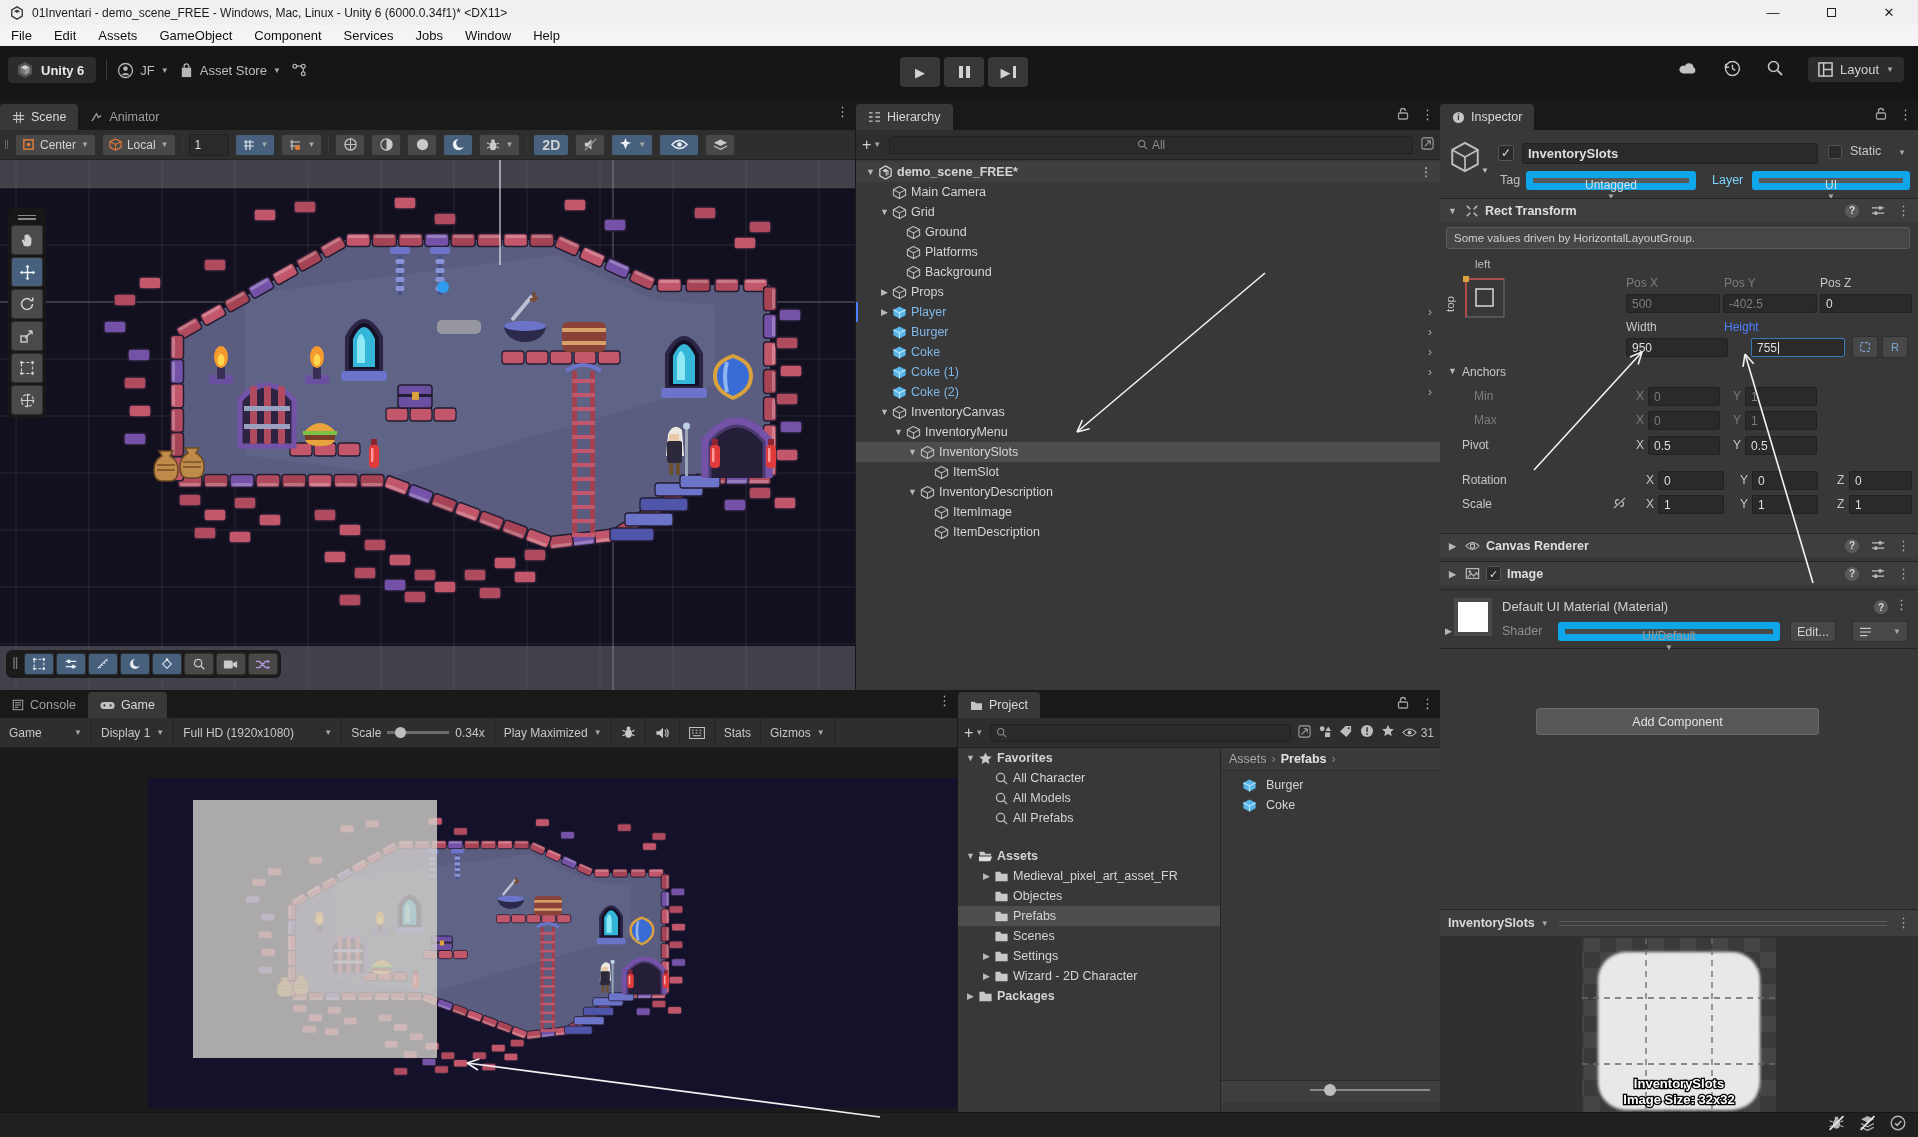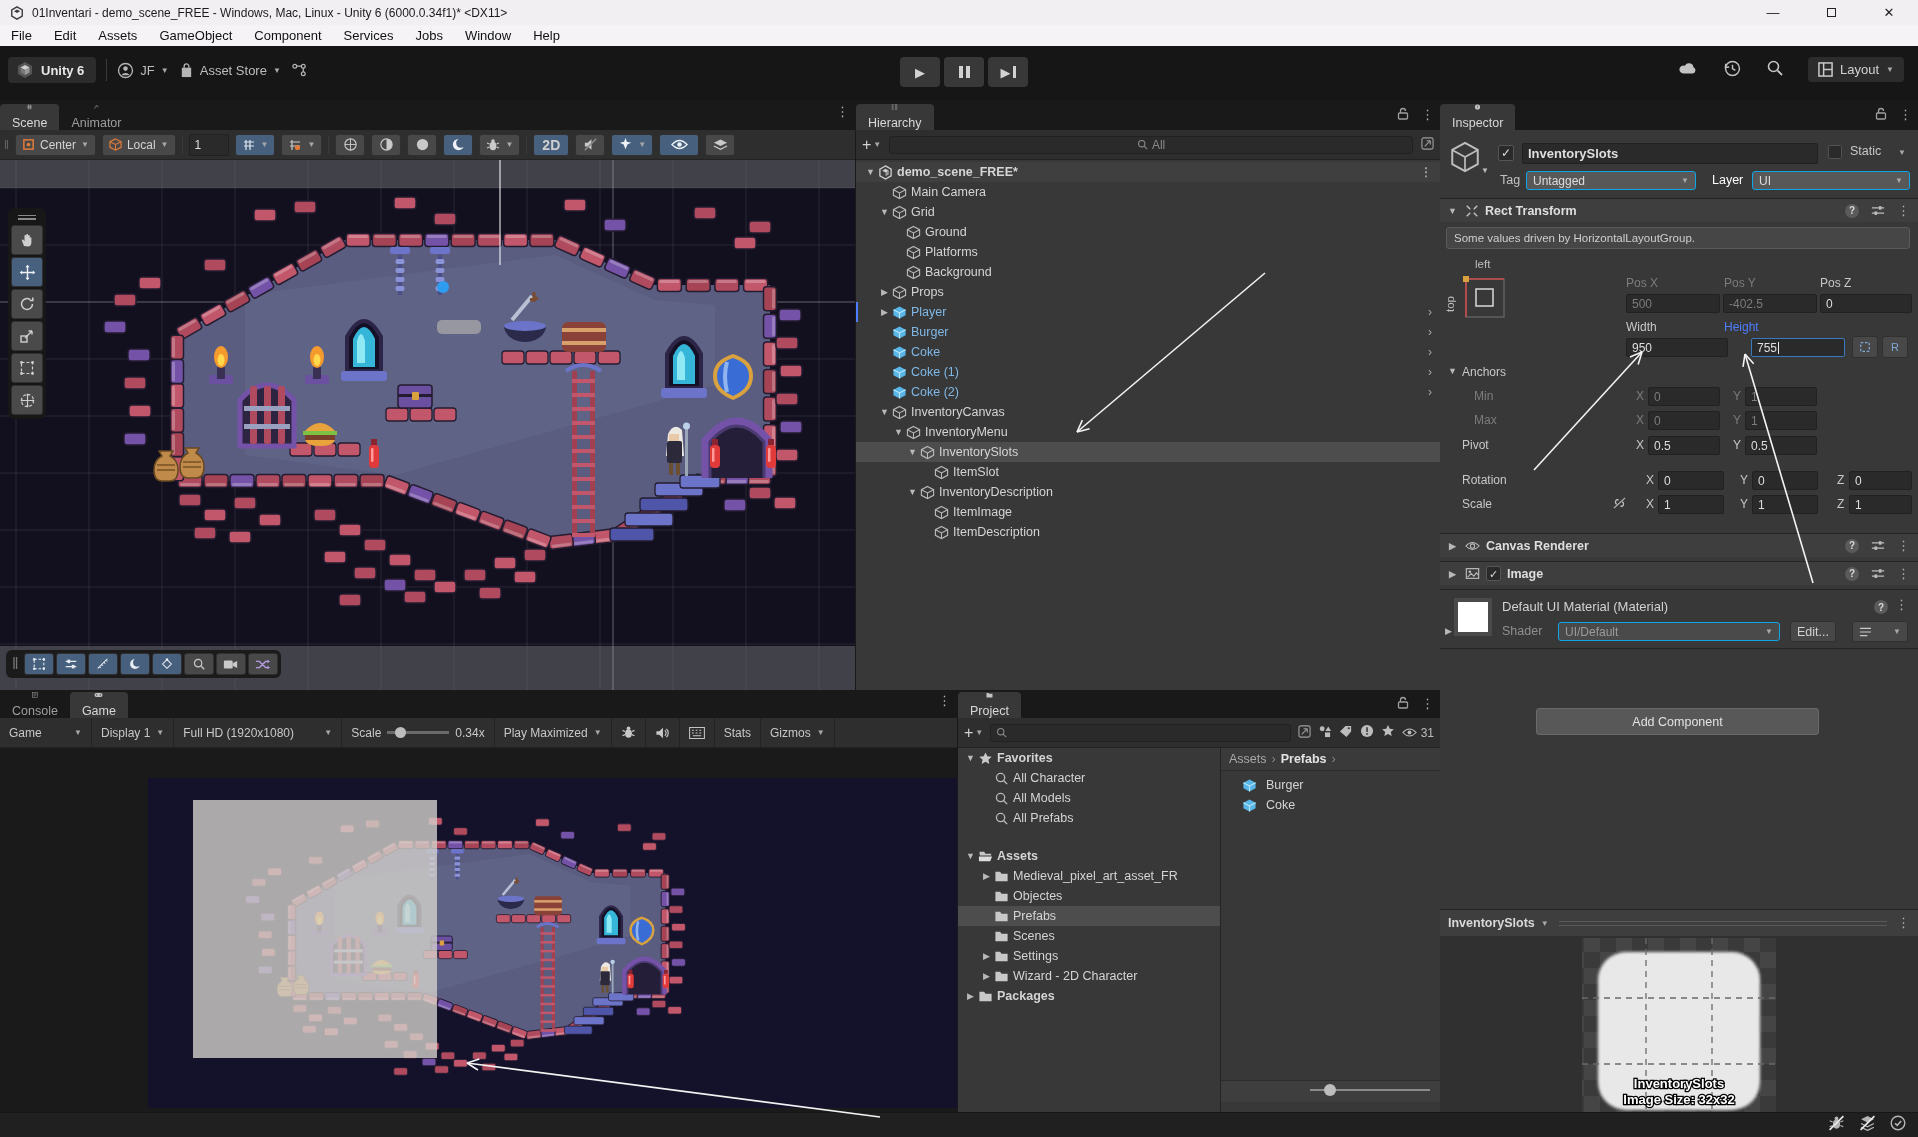--- a/index.html
+++ b/index.html
@@ -38,21 +38,21 @@
   .stepbar{display:block;width:3px;height:12px;background:#d2d2d2;}
   .tb-right{position:absolute;right:14px;top:11px;display:flex;align-items:center;gap:24px;}
   .layoutbtn{display:flex;align-items:center;gap:7px;background:#2c2c2c;border-radius:4px;
              padding:5px 10px;color:#d2d2d2;}
 
   
   .panel{position:absolute;background:#383838;}
   .tabstrip{position:absolute;left:0;top:0;width:100%;height:30px;background:#191919;
             display:flex;align-items:flex-end;}
   .tab{height:26px;display:flex;align-items:center;gap:6px;padding:0 12px;color:#9e9e9e;
-       font-size:12.5px;border-radius:4px 4px 0 0;flex-direction:column;}
+       font-size:12.5px;border-radius:4px 4px 0 0;}
   .tab.active{background:#383838;color:#d8d8d8;}
   .strip-right{position:absolute;right:6px;top:7px;display:flex;gap:12px;align-items:center;
                color:#9e9e9e;}
   .kebab{color:#b5b5b5;font-size:13px;letter-spacing:0;line-height:10px;text-align:center;}
   .lockg{font-size:12px;color:#9e9e9e;}
 
   .ptoolbar{position:absolute;left:0;width:100%;background:#2e2e2e;border-bottom:1px solid #232323;
             display:flex;align-items:center;font-size:12px;color:#c8c8c8;}
   .searchbox{display:flex;align-items:center;gap:4px;background:#2a2a2a;border:1px solid #212121;
              border-radius:3px;height:18px;padding:0 5px;color:#8a8a8a;}
@@ -85,22 +85,22 @@
   .axis{position:absolute;color:#c8c8c8;font-size:12px;}
   .axis.dis{color:#7c7c7c;}
   .comp-head{position:absolute;left:0;width:100%;height:24px;background:#3e3e3e;
              border-top:1px solid #242424;display:flex;align-items:center;gap:6px;
              padding:0 6px;color:#dedede;font-weight:bold;font-size:12.5px;}
   .comp-right{position:absolute;right:8px;display:flex;gap:12px;align-items:center;font-weight:normal;}
   .helpc{width:14px;height:14px;border-radius:50%;background:#5a5a5a;color:#d8d8d8;font-size:10px;
          display:flex;align-items:center;justify-content:center;font-weight:bold;}
   .notice{position:absolute;background:#464646;border:1px solid #5a5a5a;border-radius:3px;
           color:#cfcfcf;font-size:11.5px;display:flex;align-items:center;padding:0 7px;}
-  .ddown{background:#585858;border:1px solid #0ea5e9;border-radius:3px;height:19px;
-         display:flex;align-items:center;justify-content:space-between;padding:0 6px;color:#ddd;font-size:12px;}
+  .ddown{background:#585858;border:7px solid #0ea5e9;border-radius:3px;height:19px;
+         display:flex;align-items:center;justify-content:space-between;padding:0 6px;color:#ddd;font-size:12px;flex-direction:column;}
   .ddown.dim{color:#9a9a9a;background:#4a4a4a;}
   .addcomp{position:absolute;left:96px;top:578px;width:283px;height:27px;background:#585858;
            border:1px solid #6a6a6a;border-radius:3px;color:#e2e2e2;font-size:12.5px;
            display:flex;align-items:center;justify-content:center;}
 
   
   #scenepanel{left:0;top:100px;width:855px;height:590px;}
   #scene-toolbar{top:30px;height:30px;}
   #sceneview{position:absolute;left:0;top:60px;width:855px;height:530px;background:#41414a;overflow:hidden;}
   #gamepanel{left:0;top:690px;width:957px;height:422px;}
@@ -1217,21 +1217,21 @@
         </div>
       <span style="position:absolute;left:388px;top:15px;width:14px;height:14px;background:#2a2a2a;border:1px solid #515151;border-radius:2px;"></span>
       <span style="position:absolute;left:410px;top:14px;color:#c8c8c8;">Static</span>
       <span class="caret" style="position:absolute;left:458px;top:18px;">▼</span>
 
       <span style="position:absolute;left:60px;top:43px;color:#c0c0c0;">Tag</span>
       <div class="ddown" style="position:absolute;left:86px;top:41px;width:170px;">
           <span>Untagged</span>
           <span class="caret">▼</span>
         </div>
-      <span style="position:absolute;left:272px;top:43px;color:#ffffff;">Layer</span>
+      <span style="position:absolute;left:272px;top:43px;color:#7dd3fc;">Layer</span>
       <div class="ddown" style="position:absolute;left:312px;top:41px;width:158px;">
           <span>UI</span>
           <span class="caret">▼</span>
         </div>
 
       <div class="comp-head" style="top:68px;">
         <span class="fold">▼</span>
         <svg width="14" height="14" viewBox="0 0 16 16">
             <path d="M2 2 l4 4 M14 2 l-4 4 M2 14 l4-4 M14 14 l-4-4" stroke="#bdbdbd" stroke-width="1.7"></path>
           </svg>

